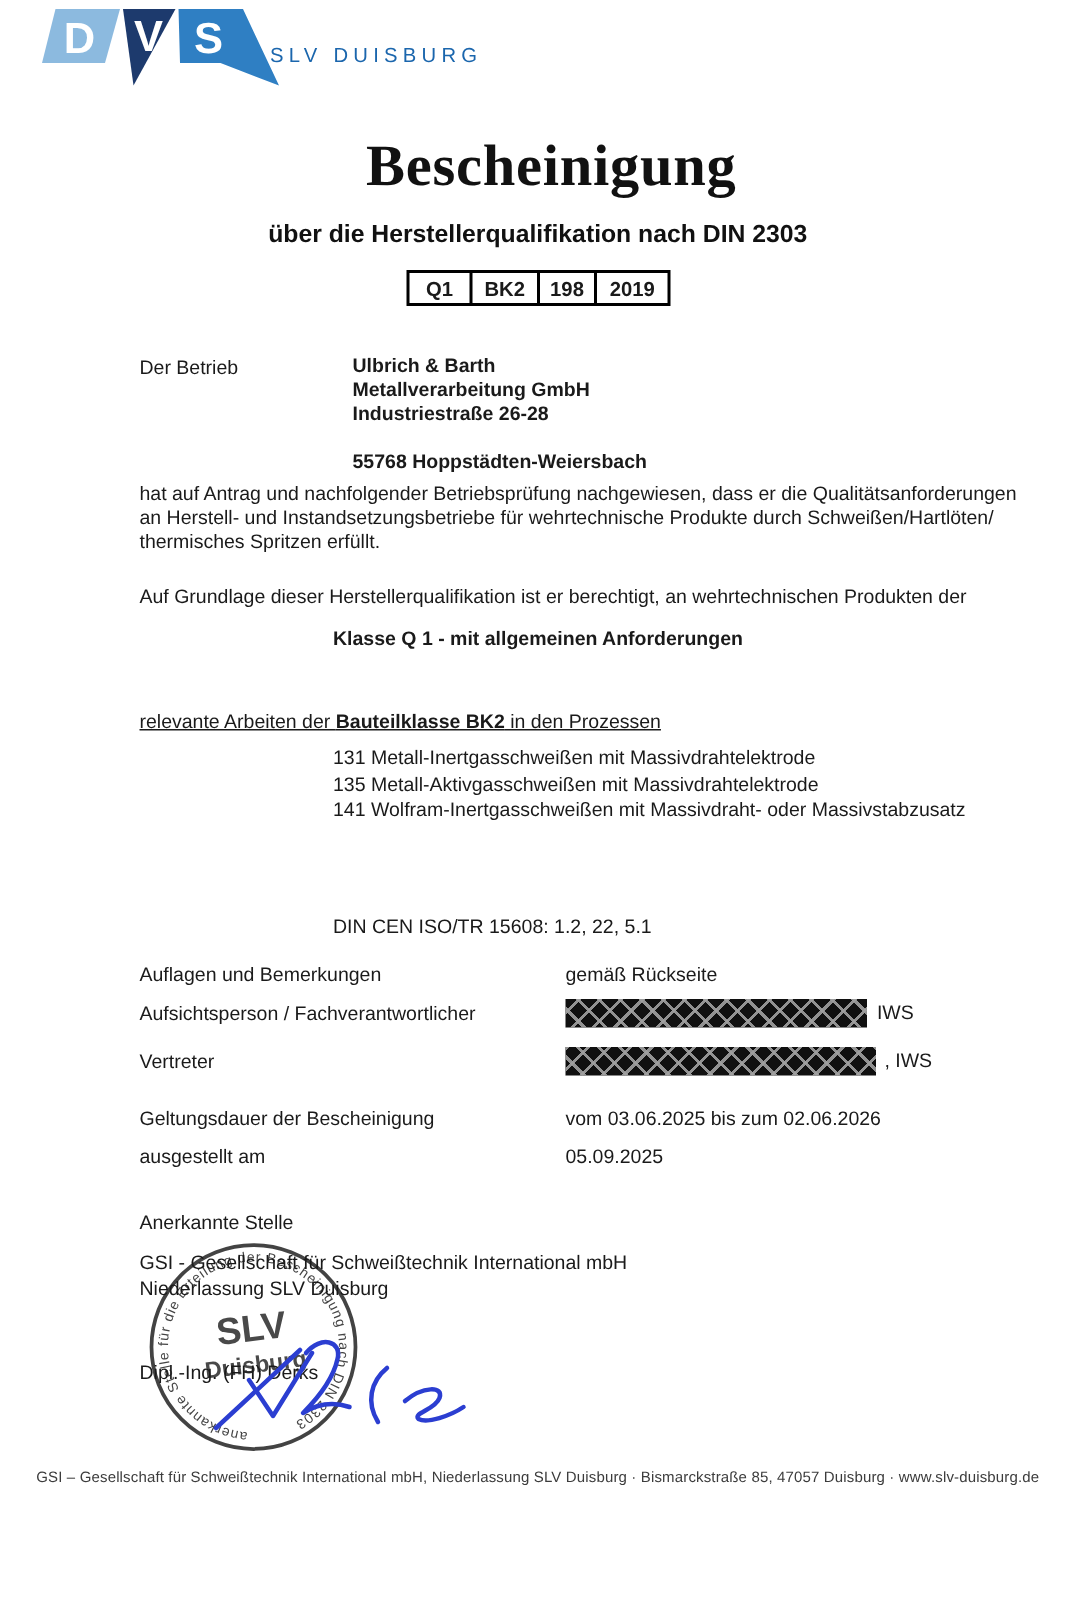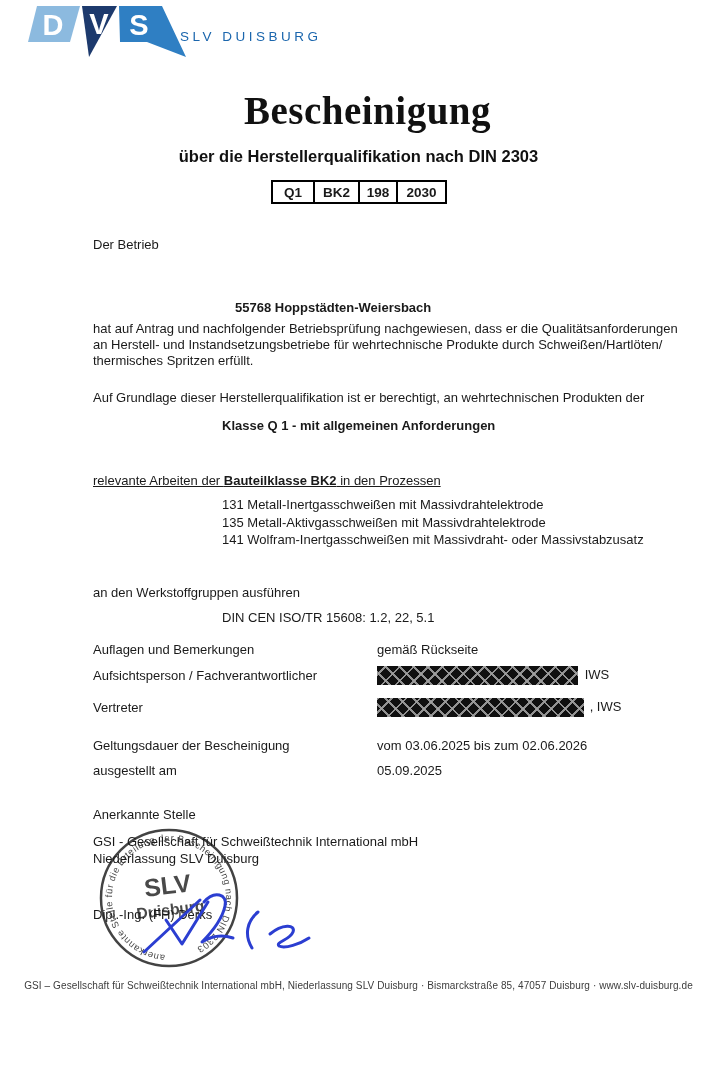--- a/index.html
+++ b/index.html
@@ -60,42 +60,44 @@
     <text x="154" y="37" font-size="13.5" letter-spacing="3.5" fill="#1B66AD">SLV DUISBURG</text>
   </svg>
 
   <div class="abs doc-title">Bescheinigung</div>
   <div class="abs doc-subtitle">über die Herstellerqualifikation nach DIN 2303</div>
 
   <div class="abs cert-box">
     <div class="cell">Q1</div>
     <div class="cell">BK2</div>
     <div class="cell">198</div>
-    <div class="cell">2030</div>
+    <div class="cell">2019</div>
   </div>
 
   <div class="abs body-text" style="left:93px;top:237px;">Der Betrieb</div>
+  <div class="abs body-text bold pre" style="left:235px;top:236px;">Ulbrich &amp; Barth
+Metallverarbeitung GmbH
+Industriestraße 26-28</div>
   <div class="abs body-text bold" style="left:235px;top:300px;">55768 Hoppstädten-Weiersbach</div>
 
   <div class="abs body-text pre" style="left:93px;top:321px;width:606px;">hat auf Antrag und nachfolgender Betriebsprüfung nachgewiesen, dass er die Qualitätsanforderungen
 an Herstell- und Instandsetzungsbetriebe für wehrtechnische Produkte durch Schweißen/Hartlöten/
 thermisches Spritzen erfüllt.</div>
   <div class="abs body-text" style="left:93px;top:390px;width:606px;">Auf Grundlage dieser Herstellerqualifikation ist er berechtigt, an wehrtechnischen Produkten der</div>
 
   <div class="abs body-text bold" style="left:222px;top:418px;">Klasse Q 1 - mit allgemeinen Anforderungen</div>
 
   <div class="abs body-text" style="left:93px;top:473px;text-decoration:underline;">
     <span>relevante Arbeiten der </span><span class="bold">Bauteilklasse BK2</span><span> in den Prozessen</span>
   </div>
 
   <div class="abs body-text pre" style="left:222px;top:496px;line-height:17.5px;">131 Metall-Inertgasschweißen mit Massivdrahtelektrode
 135 Metall-Aktivgasschweißen mit Massivdrahtelektrode
 141 Wolfram-Inertgasschweißen mit Massivdraht- oder Massivstabzusatz</div>
 
-  <div class="abs body-text" style="left:93px;top:585px;">an den Werkstoffgruppen ausführen</div>
   <div class="abs body-text" style="left:222px;top:610px;">DIN CEN ISO/TR 15608: 1.2, 22, 5.1</div>
 
   <div class="abs body-text" style="left:93px;top:642px;">Auflagen und Bemerkungen</div>
   <div class="abs body-text" style="left:377px;top:642px;">gemäß Rückseite</div>
 
   <div class="abs body-text" style="left:93px;top:668px;">Aufsichtsperson / Fachverantwortlicher</div>
   <div class="abs body-text" style="left:377px;top:666px;">
     <span class="redact"></span>
     <span style="margin-left:3px;">IWS</span>
   </div>

